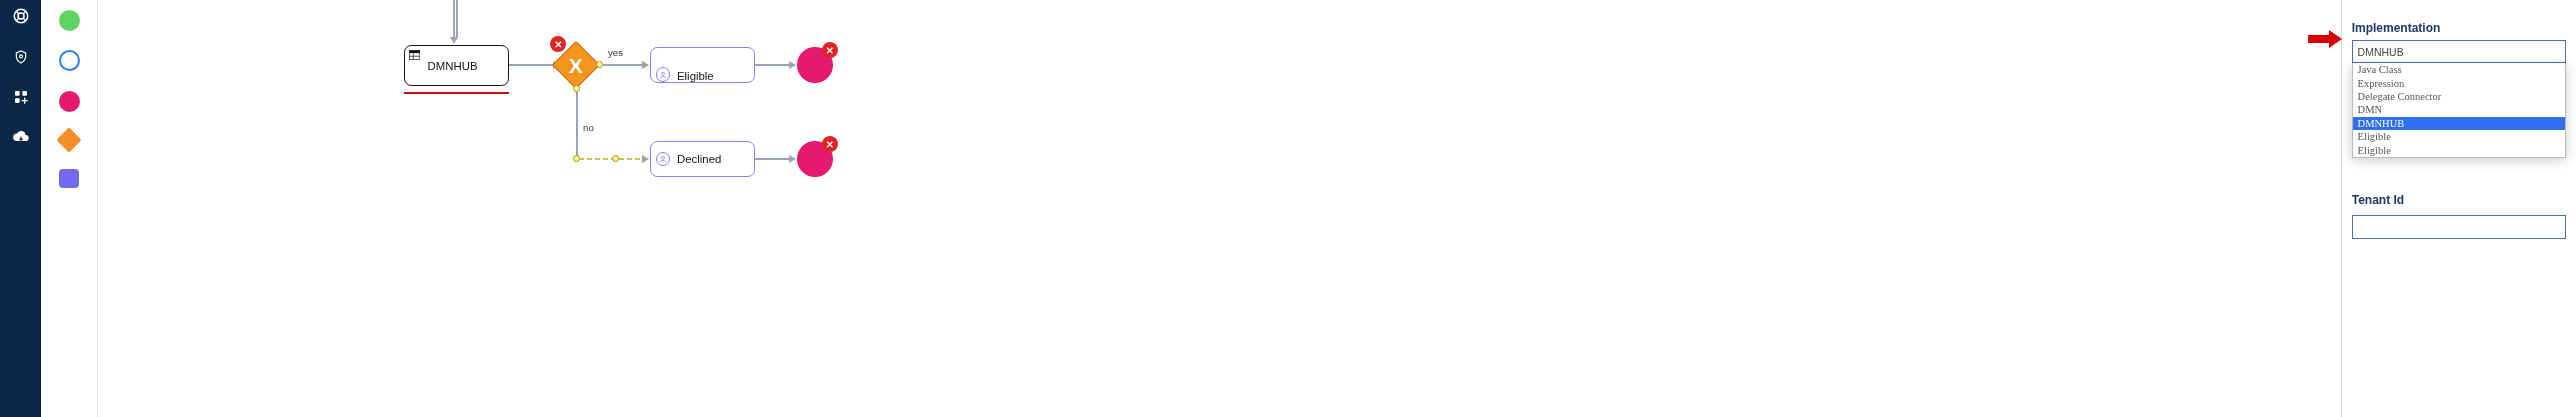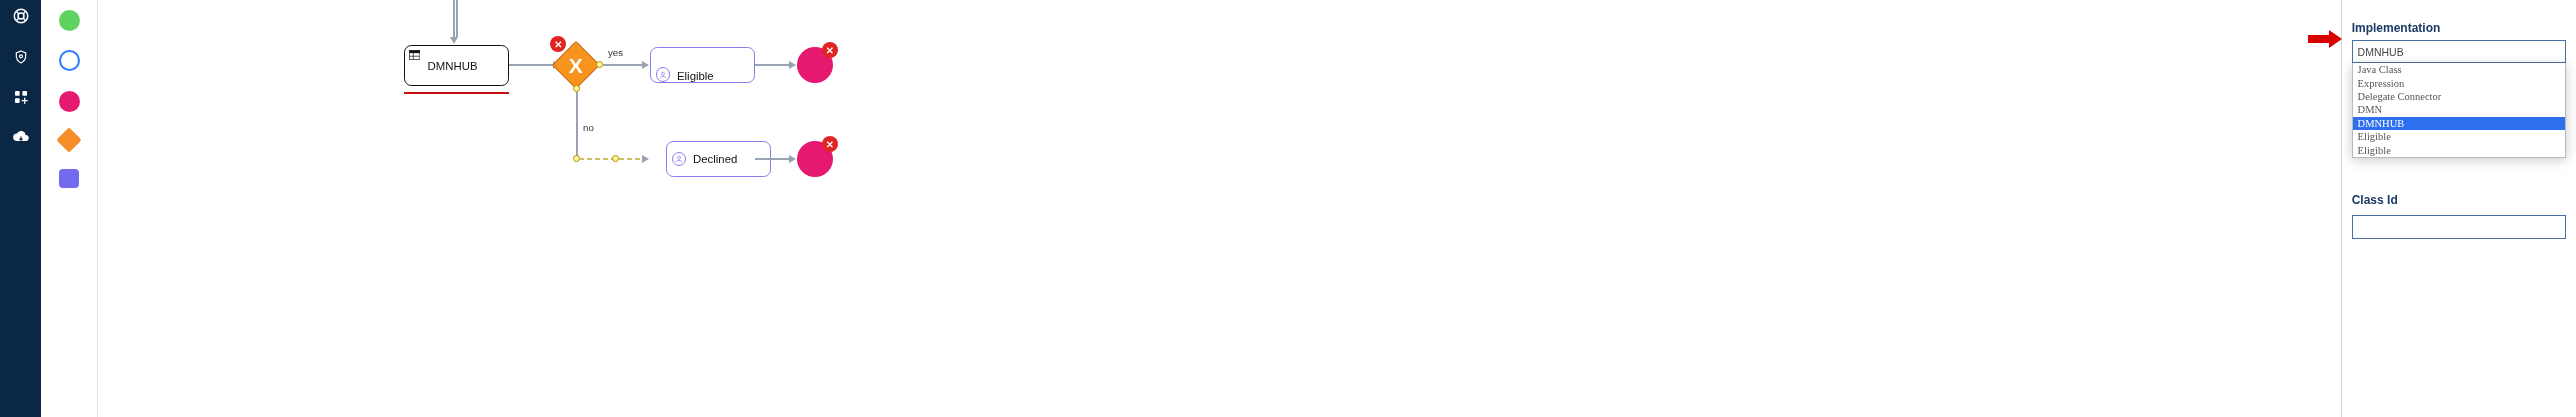--- a/index.html
+++ b/index.html
@@ -120,21 +120,21 @@
     align-items: center;
     font-size: 11.4px;
     color: #111;
     padding-left: 4.9px;
   }
   .usertask-icon {
     width: 14.6px; height: 14.6px; border:1.2px solid #8b7cf0; border-radius:50%;
     display:flex;align-items:center;justify-content:center;margin-right:6.5px;
   }
   .usertask-eligible { left: 552px; top: 47px; align-items: flex-end; }
-  .usertask-declined { left: 568px; top: 141px; }
+  .usertask-declined { left: 552px; top: 141px; }
 
   
   .endevent {
     position: absolute;
     width: 36px;
     height: 36px;
     border-radius: 50%;
     background: #e5196f;
   }
   .end-badge {
@@ -356,16 +356,16 @@
       <div class="combo-item">Java Class</div>
       <div class="combo-item">Expression</div>
       <div class="combo-item">Delegate Connector</div>
       <div class="combo-item">DMN</div>
       <div class="combo-item selected">DMNHUB</div>
       <div class="combo-item">Eligible</div>
       <div class="combo-item">Eligible</div>
     </div>
   </div>
 
-  <div class="section-label tenant-label">Class Id</div>
+  <div class="section-label tenant-label">Tenant Id</div>
   <input class="tenant-input" type="text" value="" style="">
 </div>
 
 
 </body></html>

